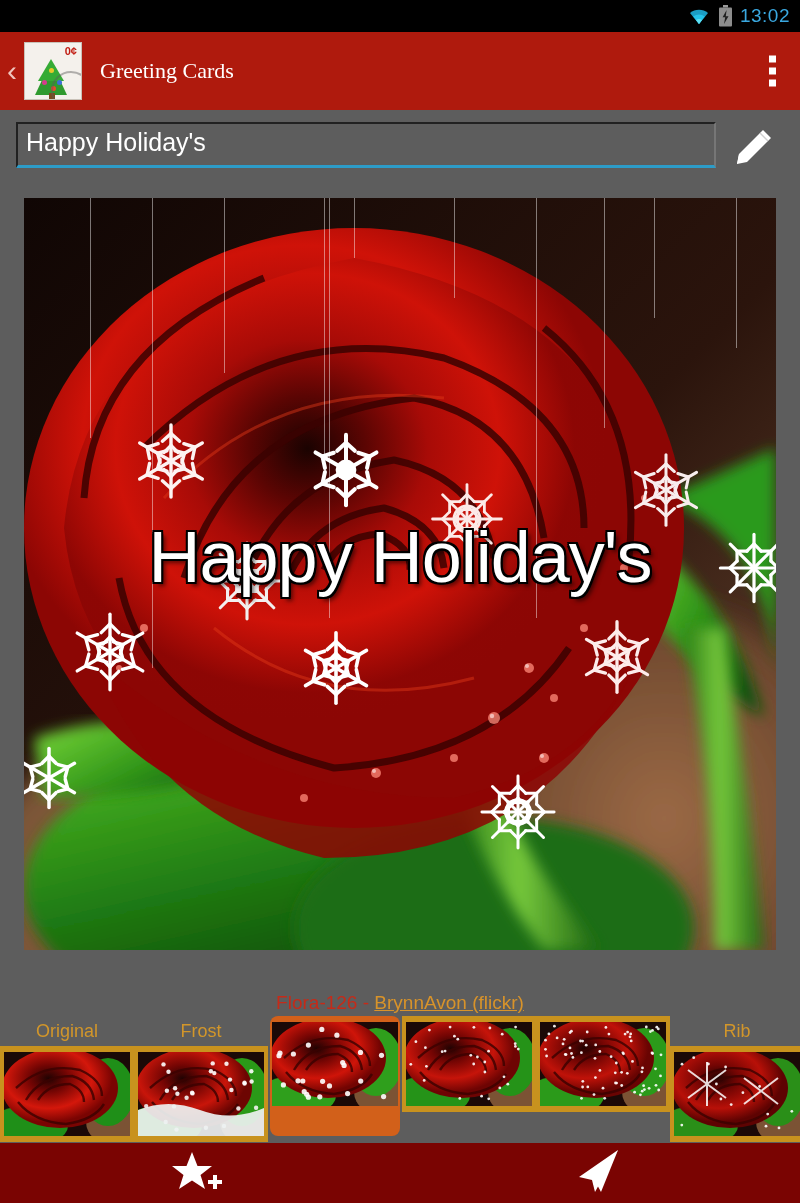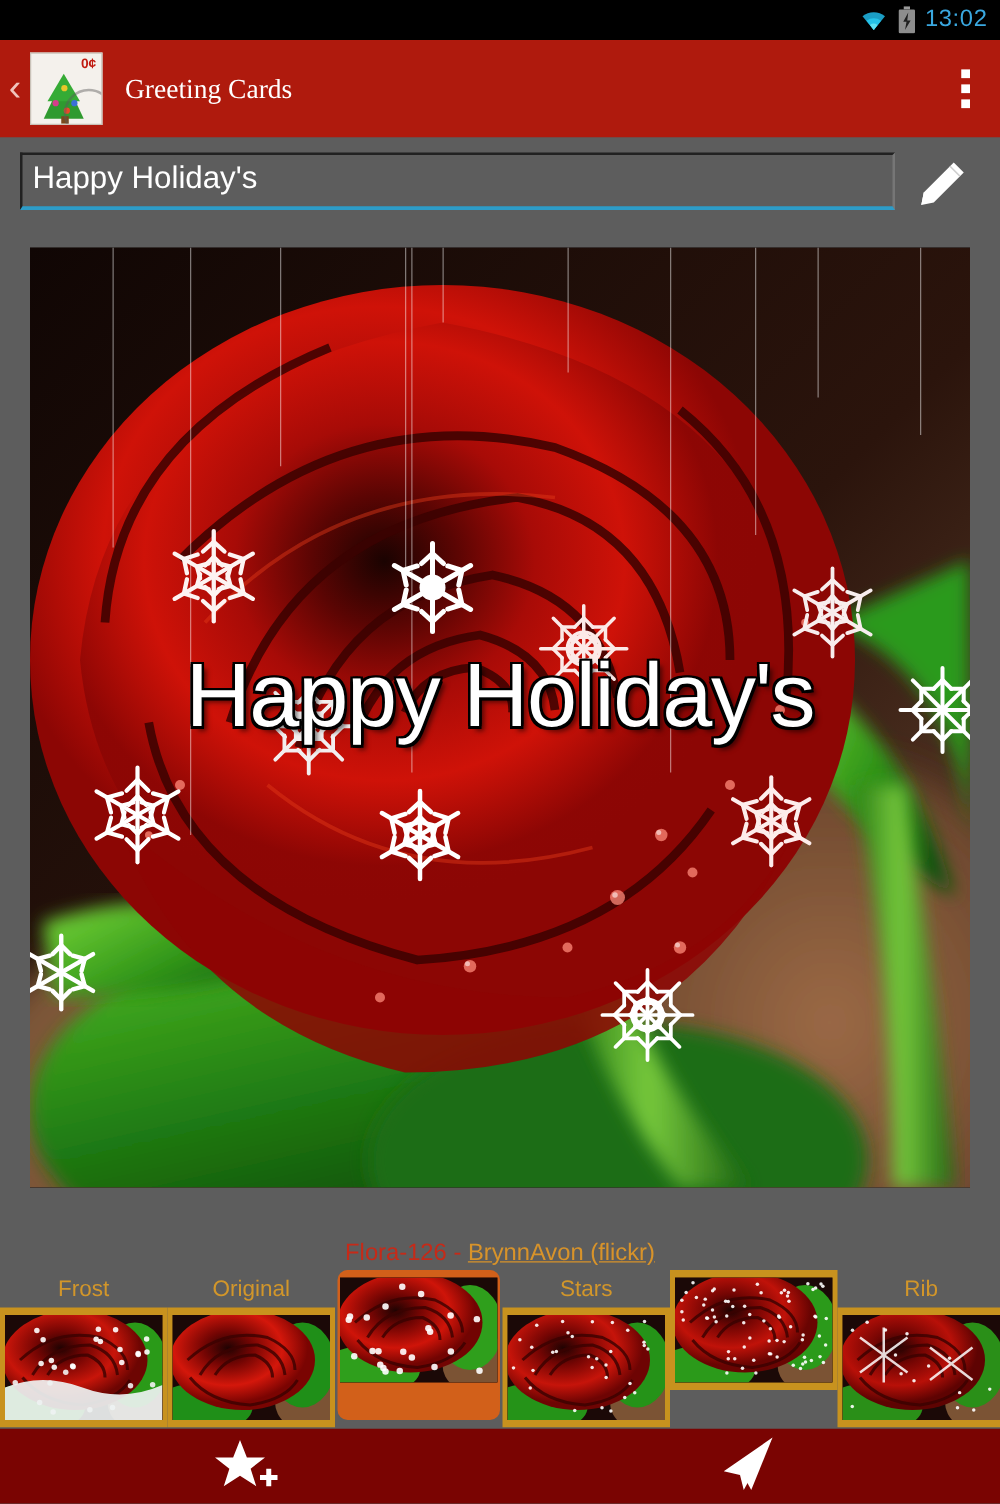--- a/index.html
+++ b/index.html
@@ -509,20 +509,46 @@
   </div>
 
   <div class="photo-credit">
     <span class="credit-title">Flora-126</span>
     <span class="credit-dash">-</span>
     <span class="credit-link">BrynnAvon (flickr)</span>
   </div>
 
   <div class="strip">
     <div class="strip-inner" id="strip-inner">
+        <div class="style-item">
+          <div class="style-label" style="position: relative; z-index: 2;">Original</div>
+          <div class="style-thumb-wrap">
+            <div class="style-thumb"><svg width="126" height="84" viewBox="0 0 126 84" preserveAspectRatio="none">
+                <defs>
+                  <radialGradient id="tg0" cx="40%" cy="38%" r="55%">
+                    <stop offset="0%" stop-color="#200302"></stop>
+                    <stop offset="30%" stop-color="#730503"></stop>
+                    <stop offset="68%" stop-color="#d4170b"></stop>
+                    <stop offset="100%" stop-color="#7a0402"></stop>
+                  </radialGradient>
+                </defs>
+                <rect width="126" height="84" fill="#1b0907"></rect>
+                <ellipse cx="112" cy="70" rx="30" ry="24" fill="#7b5334"></ellipse>
+                <ellipse cx="24" cy="74" rx="40" ry="20" fill="#1f8f18"></ellipse>
+                <ellipse cx="104" cy="40" rx="26" ry="34" fill="#1f8f18"></ellipse>
+                <ellipse cx="56" cy="36" rx="58" ry="40" fill="url(#tg0)"></ellipse>
+                <g stroke="#3a0201" stroke-width="2.4" fill="none" opacity=".8">
+                  <path d="M12 36 Q40 10 76 18 Q98 28 98 44"></path>
+                  <path d="M22 48 Q36 24 68 24 Q88 30 90 48"></path>
+                  <path d="M34 48 Q44 32 66 32 Q80 38 80 50"></path>
+                  <path d="M14 50 Q30 70 62 72 Q90 68 100 52"></path>
+                </g>
+              </svg></div>
+          </div>
+        </div>
         <div class="style-item">
           <div class="style-label" style="position: relative; z-index: 2;">Frost</div>
           <div class="style-thumb-wrap">
             <div class="style-thumb"><svg width="126" height="84" viewBox="0 0 126 84" preserveAspectRatio="none">
                 <defs>
                   <radialGradient id="tg1" cx="40%" cy="38%" r="55%">
                     <stop offset="0%" stop-color="#200302"></stop>
                     <stop offset="30%" stop-color="#730503"></stop>
                     <stop offset="68%" stop-color="#c8150a"></stop>
                     <stop offset="100%" stop-color="#6d0502"></stop>
@@ -562,46 +588,20 @@
                 <circle cx="36.0" cy="54.4" r="2.2" fill="#f2f2f2" opacity="0.9"></circle>
                 <circle cx="86.0" cy="74.0" r="2.2" fill="#f2f2f2" opacity="0.9"></circle>
                 <circle cx="37.1" cy="36.3" r="2.2" fill="#ffffff" opacity="0.9"></circle>
                 <circle cx="39.4" cy="41.8" r="2.2" fill="#ffffff" opacity="0.9"></circle>
                 <circle cx="113.3" cy="19.2" r="2.2" fill="#ffffff" opacity="0.9"></circle>
                 <circle cx="118.1" cy="55.8" r="2.2" fill="#f2f2f2" opacity="0.9"></circle>
                 <path d="M0 58 Q30 46 62 58 Q94 70 126 56 L126 84 L0 84 Z" fill="#eef2f2" opacity="0.92"></path>
               </svg></div>
           </div>
         </div>
-        <div class="style-item">
-          <div class="style-label" style="position: relative; z-index: 2;">Original</div>
-          <div class="style-thumb-wrap">
-            <div class="style-thumb"><svg width="126" height="84" viewBox="0 0 126 84" preserveAspectRatio="none">
-                <defs>
-                  <radialGradient id="tg0" cx="40%" cy="38%" r="55%">
-                    <stop offset="0%" stop-color="#200302"></stop>
-                    <stop offset="30%" stop-color="#730503"></stop>
-                    <stop offset="68%" stop-color="#d4170b"></stop>
-                    <stop offset="100%" stop-color="#7a0402"></stop>
-                  </radialGradient>
-                </defs>
-                <rect width="126" height="84" fill="#1b0907"></rect>
-                <ellipse cx="112" cy="70" rx="30" ry="24" fill="#7b5334"></ellipse>
-                <ellipse cx="24" cy="74" rx="40" ry="20" fill="#1f8f18"></ellipse>
-                <ellipse cx="104" cy="40" rx="26" ry="34" fill="#1f8f18"></ellipse>
-                <ellipse cx="56" cy="36" rx="58" ry="40" fill="url(#tg0)"></ellipse>
-                <g stroke="#3a0201" stroke-width="2.4" fill="none" opacity=".8">
-                  <path d="M12 36 Q40 10 76 18 Q98 28 98 44"></path>
-                  <path d="M22 48 Q36 24 68 24 Q88 30 90 48"></path>
-                  <path d="M34 48 Q44 32 66 32 Q80 38 80 50"></path>
-                  <path d="M14 50 Q30 70 62 72 Q90 68 100 52"></path>
-                </g>
-              </svg></div>
-          </div>
-        </div>
         <div class="style-item selected">
           <div class="sel-bg"></div>
           <div class="style-thumb-wrap">
             <div class="style-thumb"><svg width="126" height="84" viewBox="0 0 126 84" preserveAspectRatio="none">
                 <defs>
                   <radialGradient id="tg2" cx="40%" cy="38%" r="55%">
                     <stop offset="0%" stop-color="#200302"></stop>
                     <stop offset="30%" stop-color="#730503"></stop>
                     <stop offset="68%" stop-color="#cf1409"></stop>
                     <stop offset="100%" stop-color="#720402"></stop>
@@ -637,21 +637,20 @@
                 <circle cx="111.6" cy="74.6" r="2.6" fill="#ffffff" opacity="0.9"></circle>
                 <circle cx="32.2" cy="69.7" r="2.6" fill="#ffffff" opacity="0.9"></circle>
                 <circle cx="36.4" cy="75.2" r="2.6" fill="#ffffff" opacity="0.9"></circle>
                 <circle cx="64.9" cy="13.2" r="2.6" fill="#ffffff" opacity="0.9"></circle>
                 <circle cx="8.0" cy="31.1" r="2.6" fill="#ffffff" opacity="0.9"></circle>
                 <circle cx="109.5" cy="33.3" r="2.6" fill="#ffffff" opacity="0.9"></circle>
               </svg></div>
           </div>
         </div>
         <div class="style-item">
-          <div class="style-label" style="position: relative; z-index: 2;">Stars</div>
           <div class="style-thumb-wrap">
             <div class="style-thumb"><svg width="126" height="84" viewBox="0 0 126 84" preserveAspectRatio="none">
                 <defs>
                   <radialGradient id="tg3" cx="40%" cy="38%" r="55%">
                     <stop offset="0%" stop-color="#200302"></stop>
                     <stop offset="30%" stop-color="#730503"></stop>
                     <stop offset="68%" stop-color="#c6140a"></stop>
                     <stop offset="100%" stop-color="#6e0403"></stop>
                   </radialGradient>
                 </defs>

